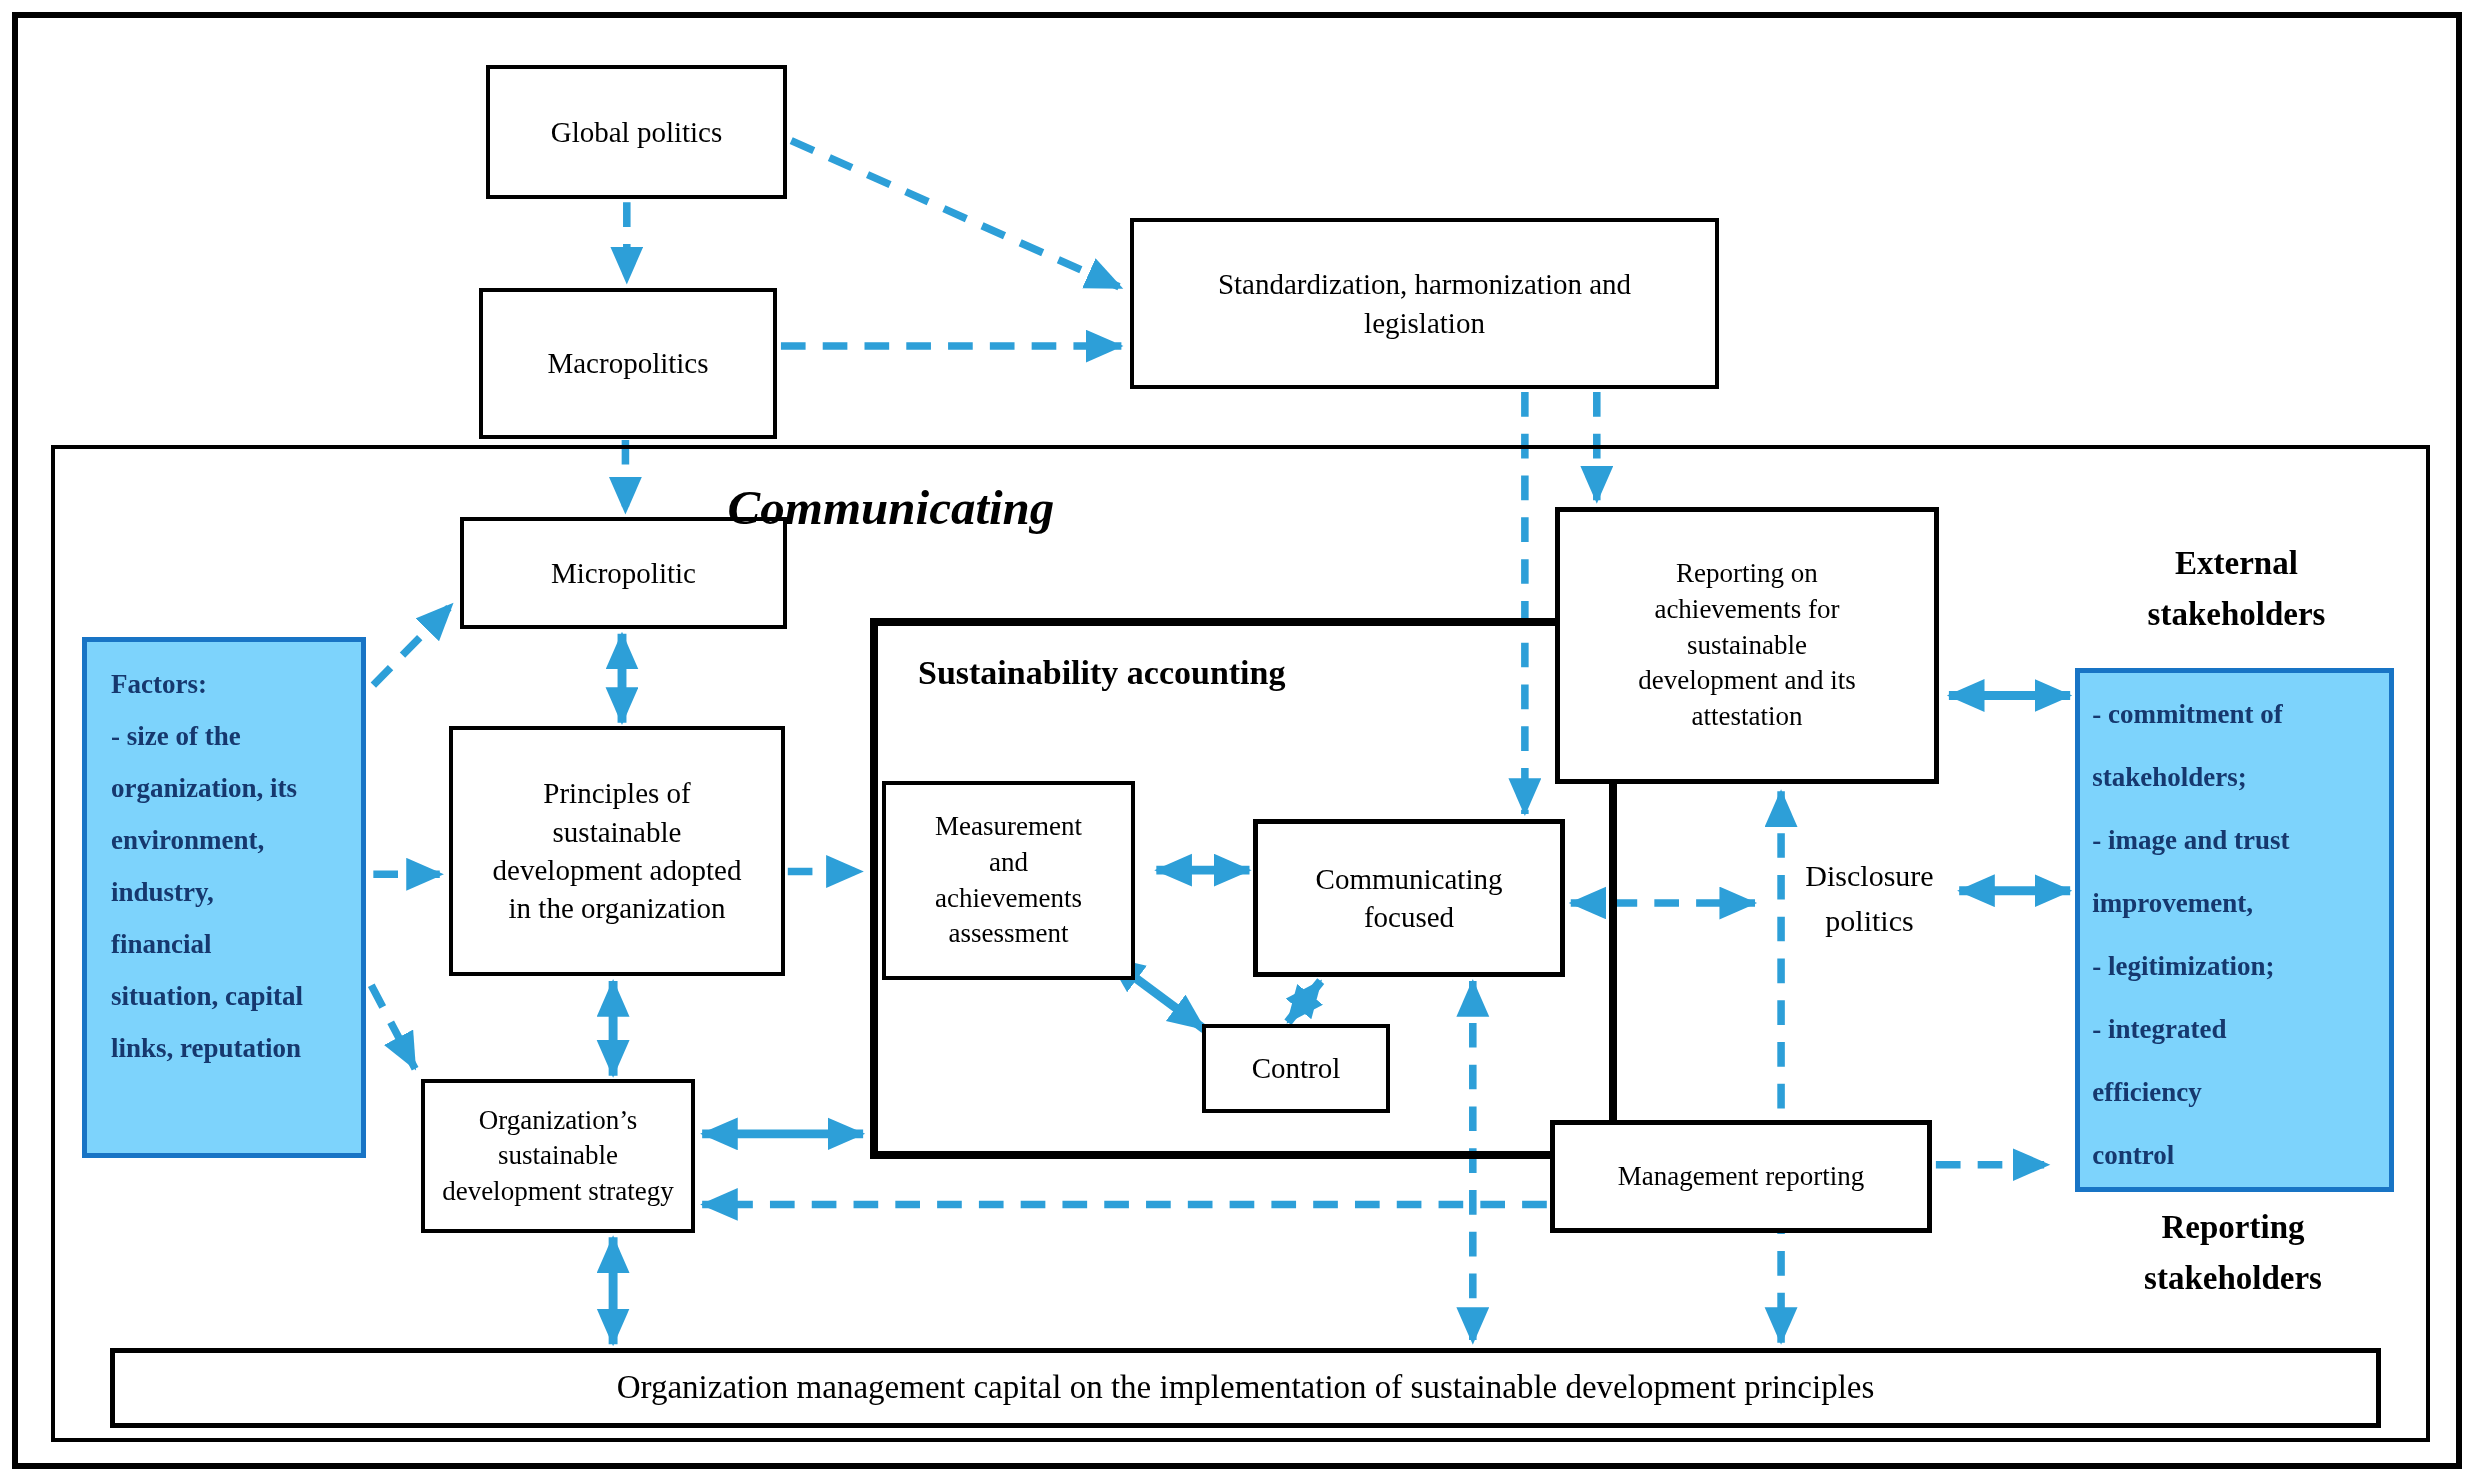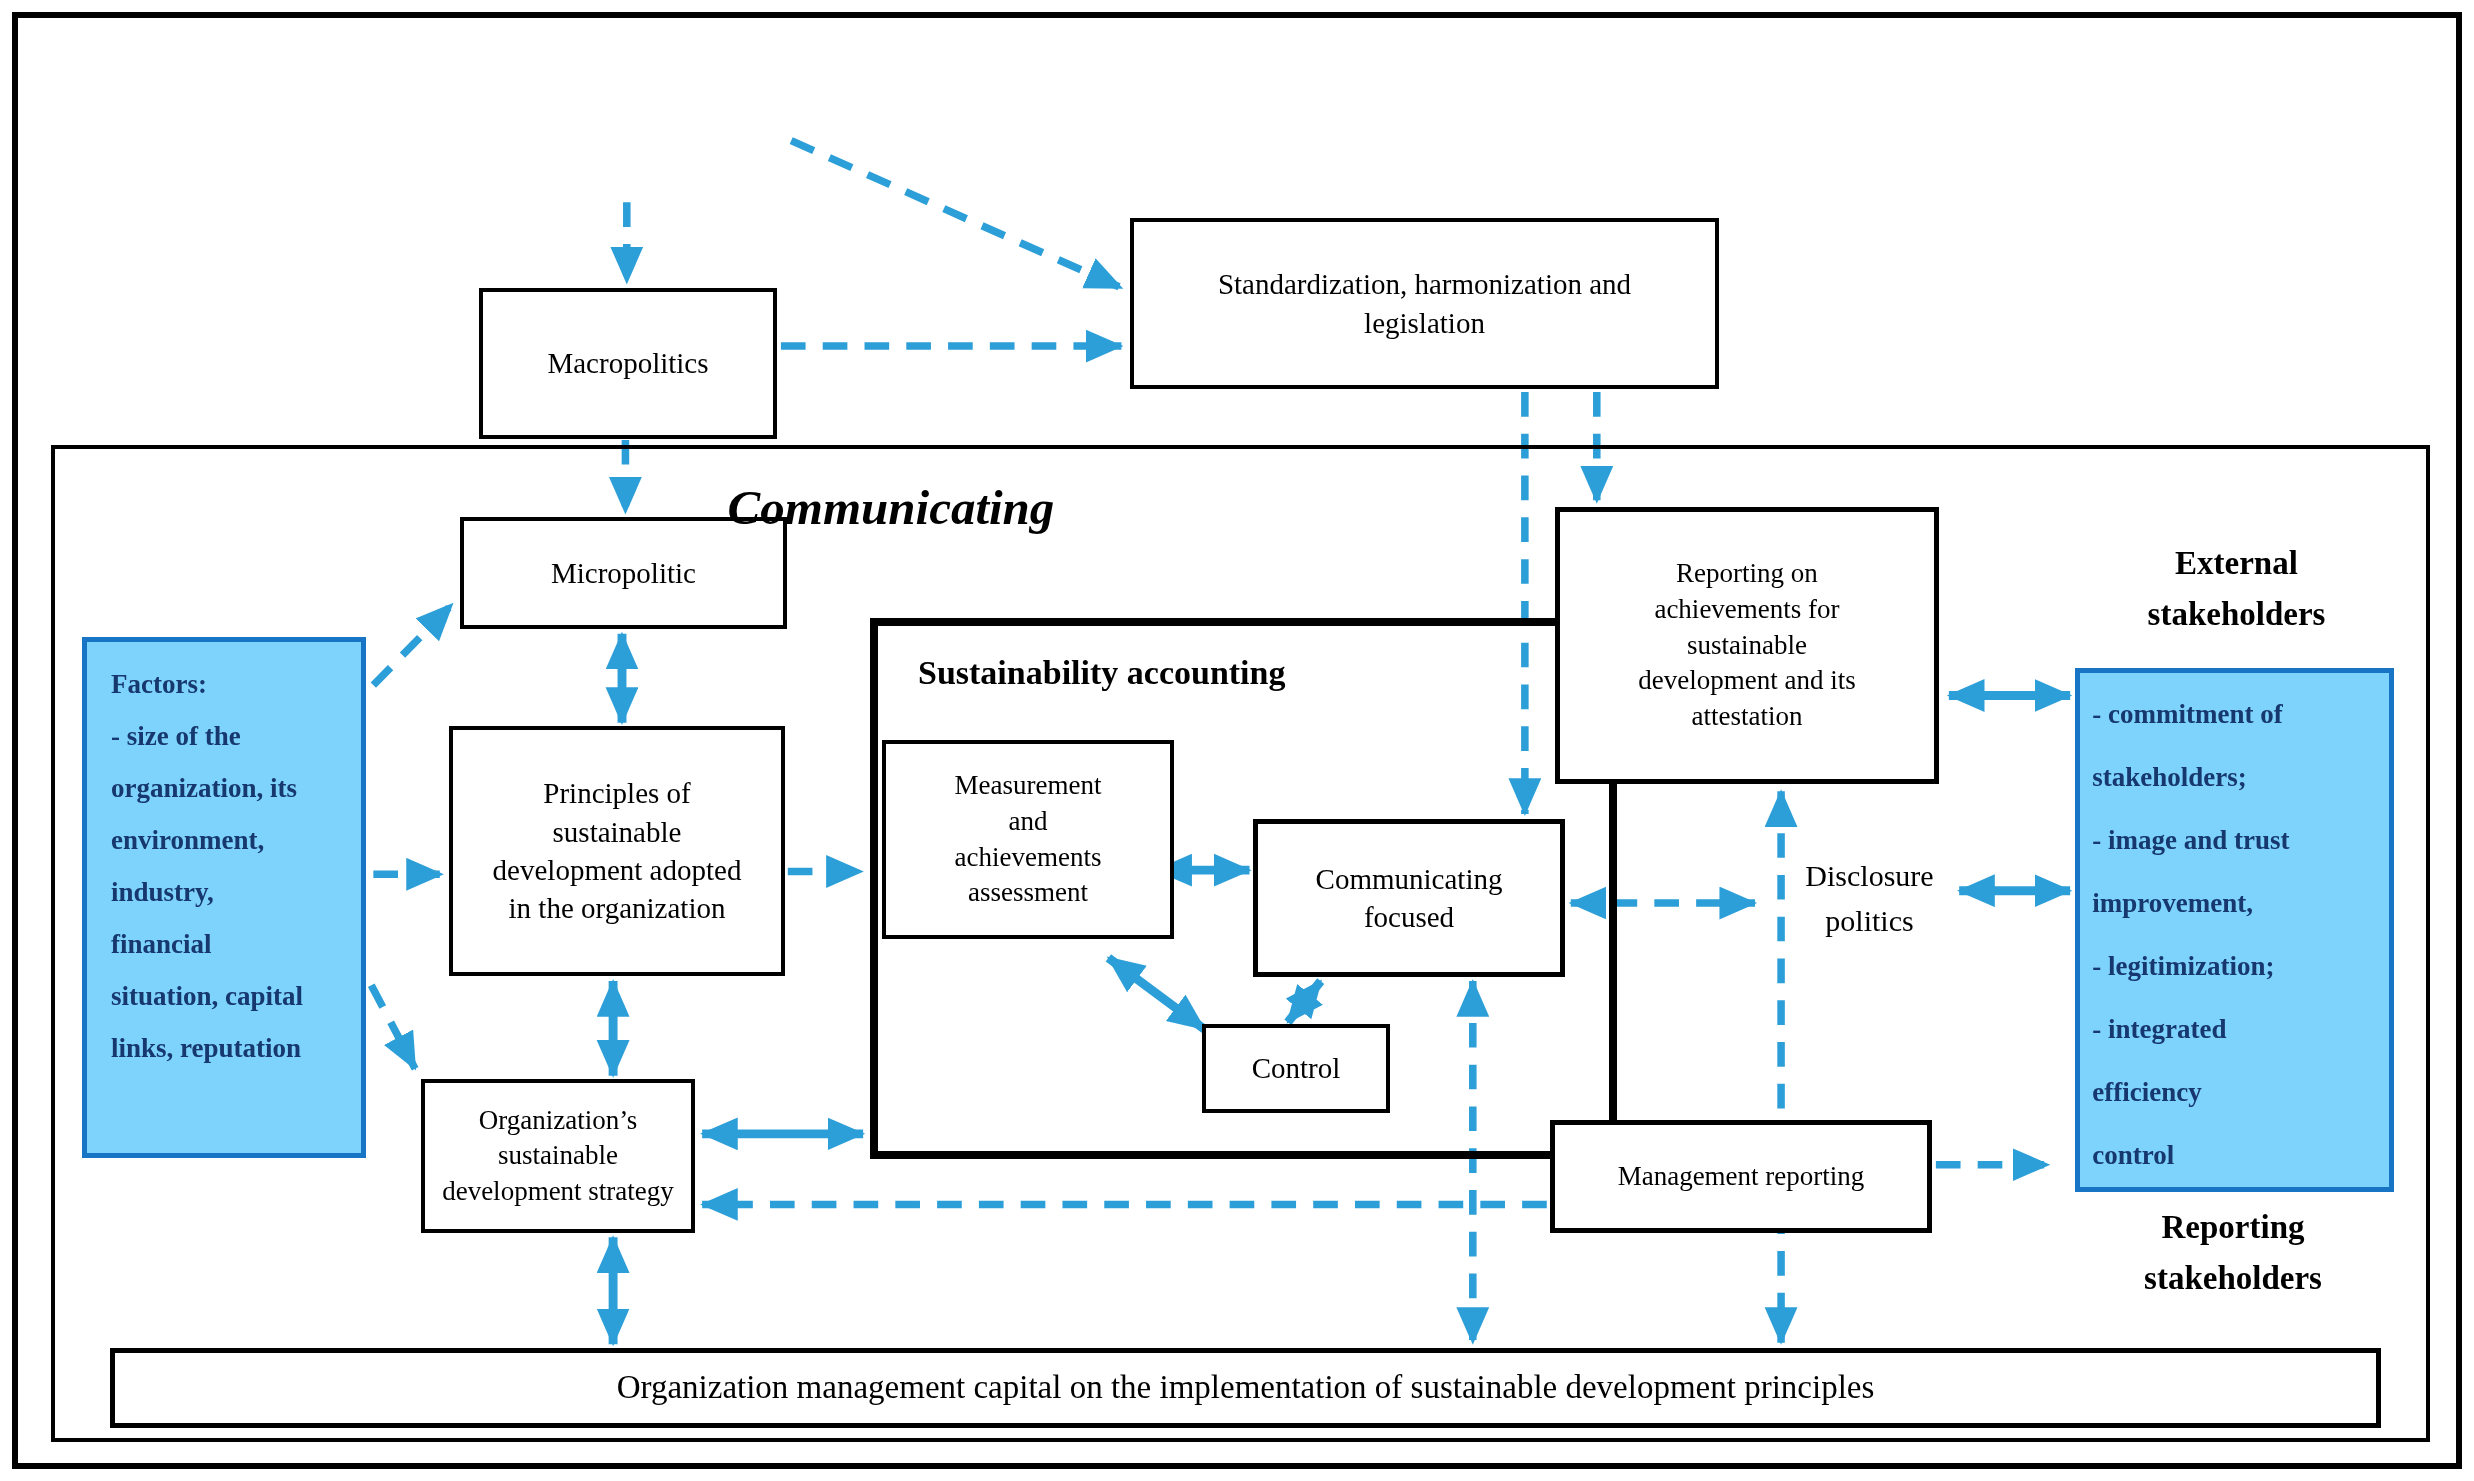--- a/index.html
+++ b/index.html
@@ -80,20 +80,21 @@
     <line class="solid" x1="2845" y1="1015" x2="3022" y2="1015" marker-start="url(#ah)" marker-end="url(#ah)"></line>
     <line class="solid" x1="2860" y1="1300" x2="3022" y2="1300" marker-start="url(#ah)" marker-end="url(#ah)"></line>
     <line class="solid" x1="1025" y1="1655" x2="1260" y2="1655" marker-start="url(#ah)" marker-end="url(#ah)"></line>
   </svg>
 
   <div class="abs container" style="left:12.3px;top:12.3px;width:2450px;height:1457px;border-width:6.8px;"></div>
   <div class="abs container" style="left:51px;top:445px;width:2379px;height:997px;"></div>
 
   <div class="label title-italic" style="left:699px;top:479px;width:384px;">Communicating</div>
 
+  <div class="abs box" style="left:486px;top:65px;width:301px;height:134px;">Global politics</div>
   <div class="abs box" style="left:479px;top:288px;width:298px;height:151px;font-family:Liberation Serif, serif;">Macropolitics</div>
   <div class="abs box" style="left:1130px;top:218px;width:589px;height:171px;">Standardization, harmonization and
 legislation</div>
   <div class="abs box" style="left:460px;top:517px;width:327px;height:112px;">Micropolitic</div>
 
   <div class="abs blue-border" style="left:82px;top:637px;width:284px;height:521px;"></div>
   <div class="factors-text" style="left:111px;top:658px;width:247px;">Factors:
 - size of the
 organization, its
 environment,
@@ -105,21 +106,21 @@
   <div class="abs box" style="left:449px;top:726px;width:336px;height:250px;">Principles of
 sustainable
 development adopted
 in the organization</div>
   <div class="abs box" style="left:421px;top:1079px;width:274px;height:154px;font-size:27px;">Organization’s
 sustainable
 development strategy</div>
 
   <div class="abs container thick" style="left:870px;top:618px;width:747px;height:541px;"></div>
   <div class="label sus-title" style="left:918px;top:654px;width:493px;text-align:left;">Sustainability accounting</div>
-  <div class="abs box" style="left:882px;top:740px;width:292px;height:199px;font-size:27px;">Measurement
+  <div class="abs box" style="left:882px;top:781px;width:253px;height:199px;font-size:27px;">Measurement
 and
 achievements
 assessment</div>
   <div class="abs box" style="left:1253px;top:819px;width:312px;height:158px;border-width:5.5px;">Communicating
 focused</div>
   <div class="abs box" style="left:1202px;top:1024px;width:188px;height:89px;border-width:4.1px;">Control</div>
 
   <div class="abs box" style="left:1555px;top:507px;width:384px;height:277px;border-width:5.5px;font-size:27px;">Reporting on
 achievements for
 sustainable

